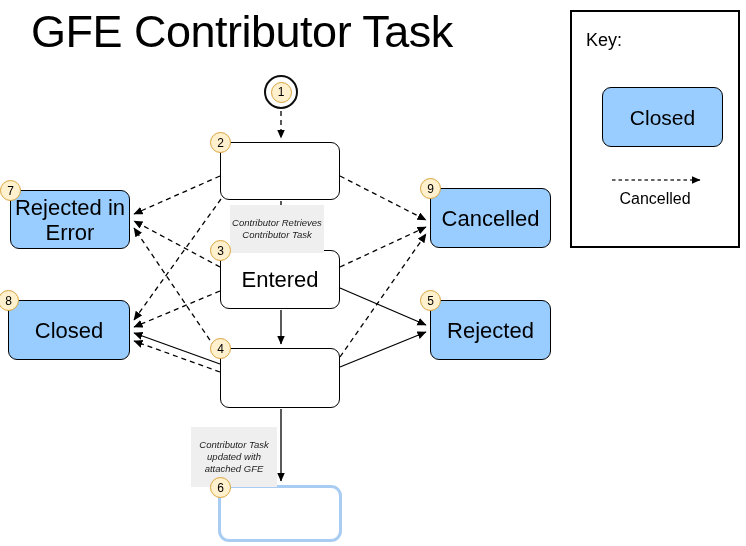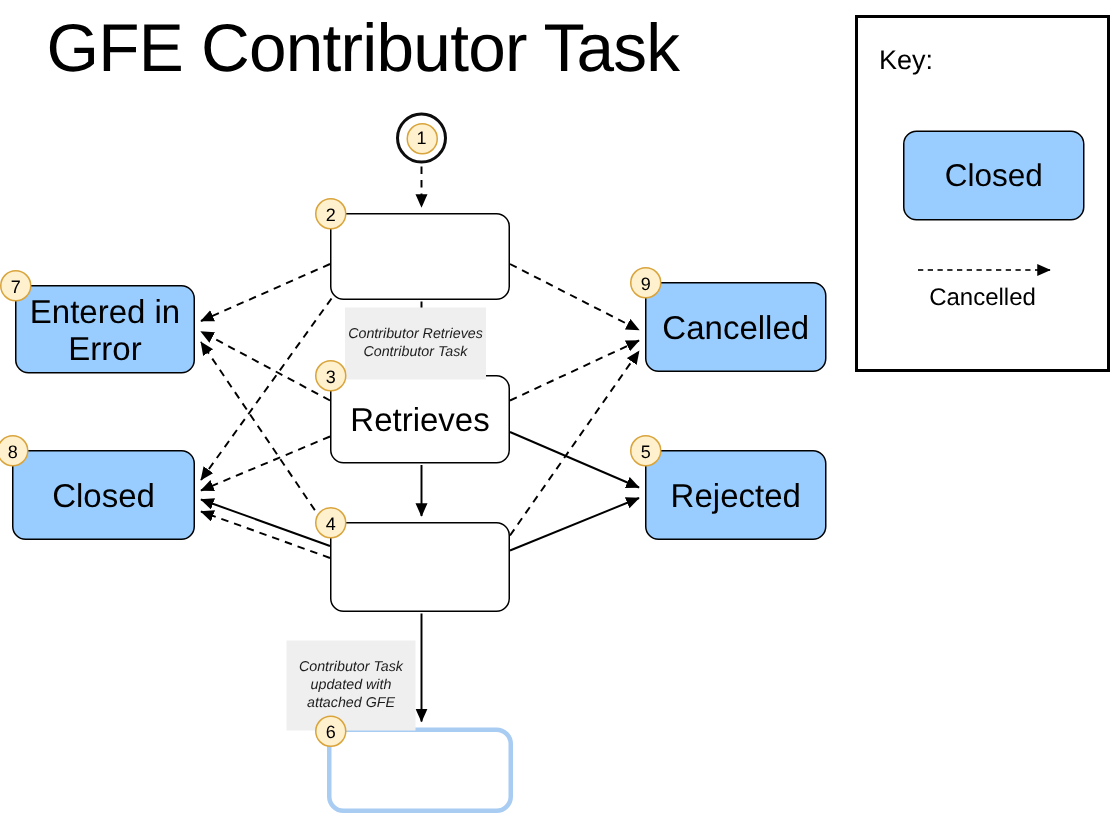--- a/index.html
+++ b/index.html
@@ -81,34 +81,34 @@
   <div class="start">
     <span class="badge">1</span>
   </div>
 
   <div class="node" id="n-requested">
     <span class="badge">2</span>
   </div>
 
   <div class="node" id="n-received">
     <span class="badge">3</span>
-    <span class="node-label">Retrieves</span>
+    <span class="node-label">Entered</span>
   </div>
 
   <div class="node" id="n-accepted">
     <span class="badge">4</span>
   </div>
 
   <div class="node completed-style" id="n-completed">
     <span class="badge">6</span>
   </div>
 
   <div class="node closed" id="n-entered">
     <span class="badge">7</span>
-    <span class="node-label">Entered in Error</span>
+    <span class="node-label">Rejected in Error</span>
   </div>
 
   <div class="node closed" id="n-failed">
     <span class="badge">8</span>
     <span class="node-label">Closed</span>
   </div>
 
   <div class="node closed" id="n-cancelled">
     <span class="badge">9</span>
     <span class="node-label">Cancelled</span>

